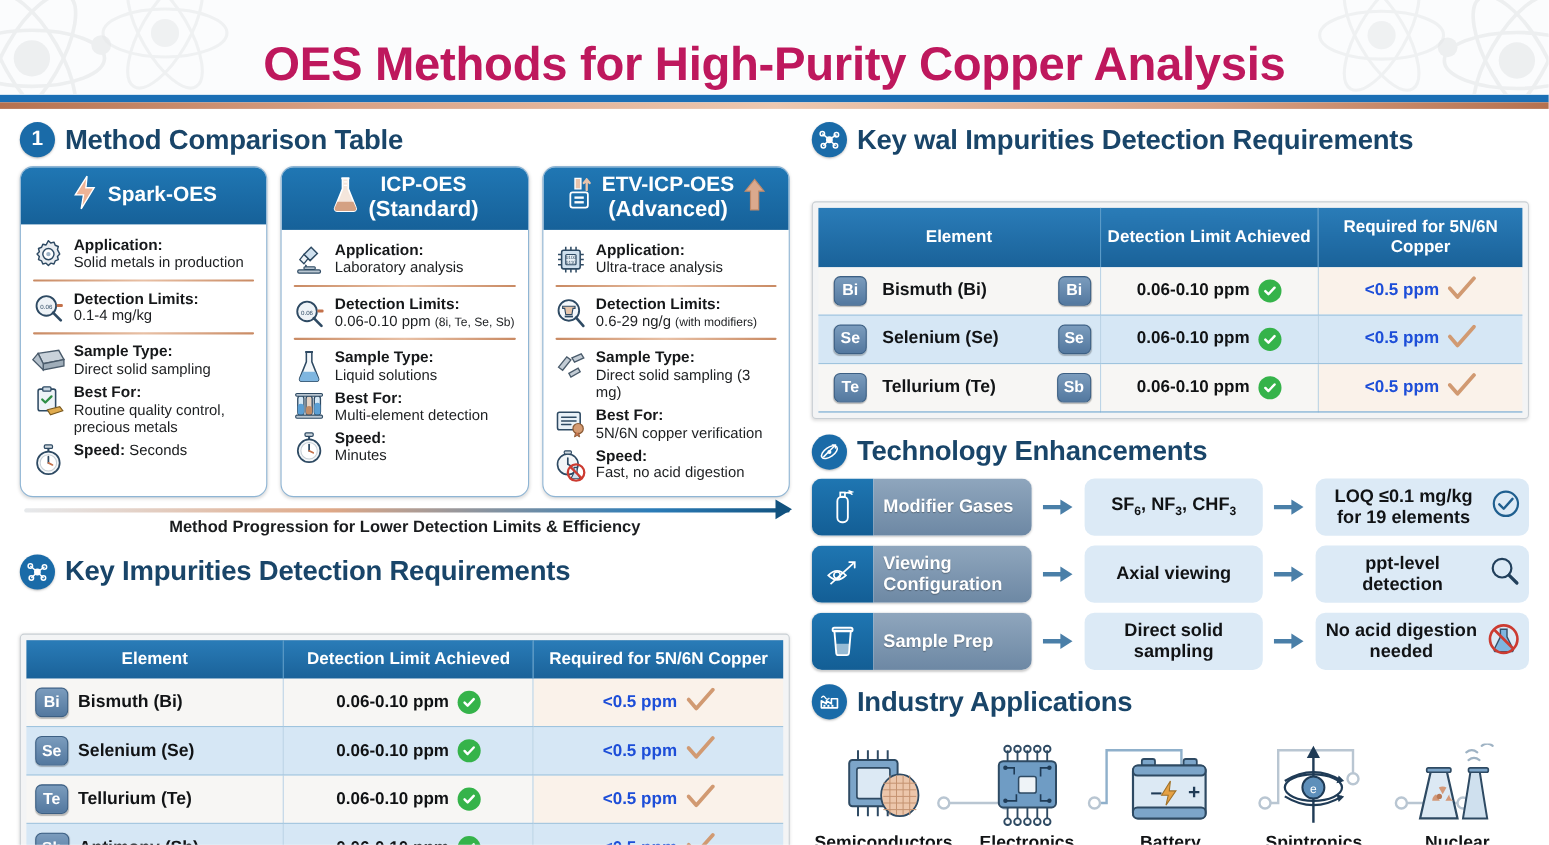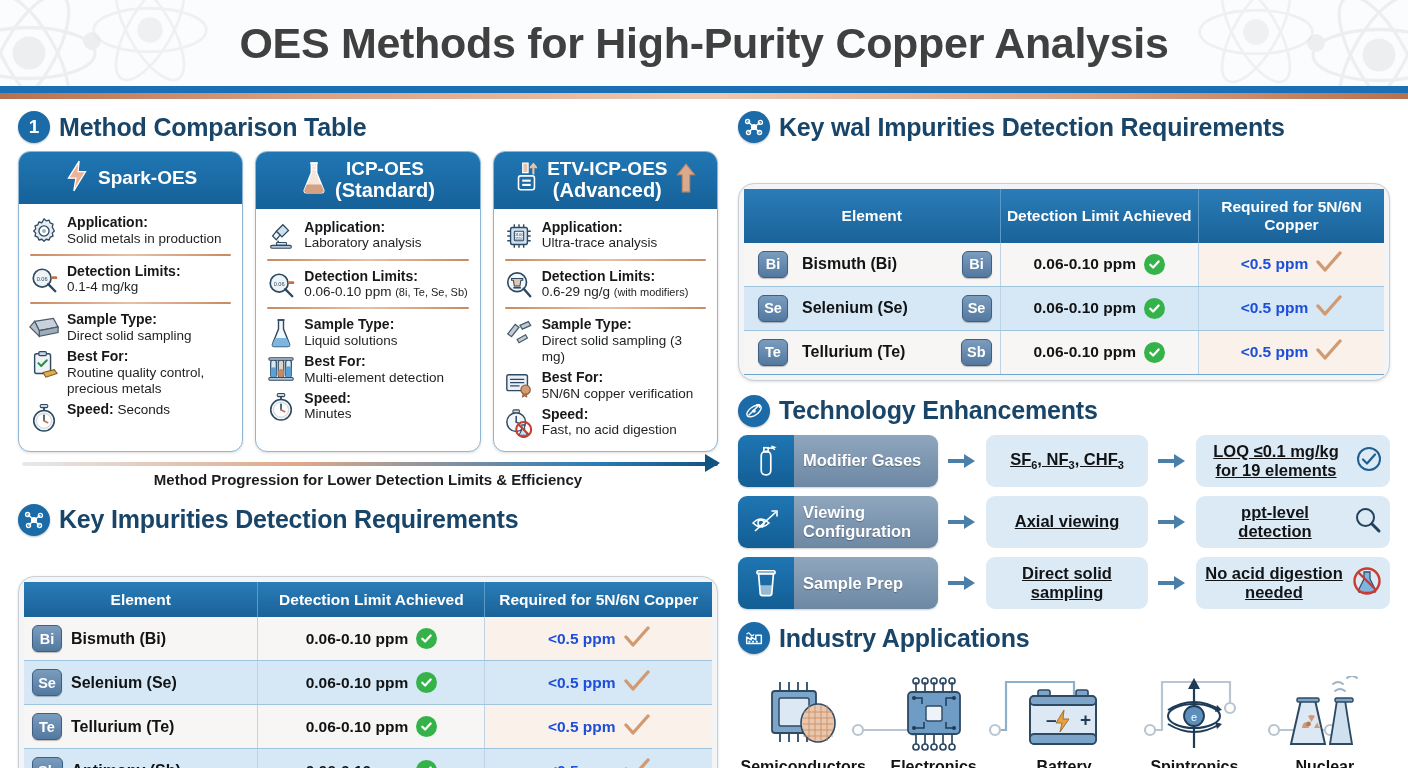--- a/index.html
+++ b/index.html
@@ -28,23 +28,24 @@
   .atom-a { left: -46px; top: -22px; }
   .atom-b { left: 86px; top: -34px; }
   .atom-c { right: 88px; top: -32px; }
   .atom-d { right: -46px; top: -20px; }
   .header-title {
     position: relative;
     text-align: center;
     line-height: 86px;
     font-size: 43px;
     font-weight: bold;
-    color: #404040;
+    color: #be185d;
     letter-spacing: -0.3px;
     text-shadow: 1px 1px 0 rgba(255,255,255,.7);
+    margin-top: 16px;
   }
   .rule-blue { height: 7px; background: #1b6fb5; }
   .rule-copper {
     height: 6px;
     background: linear-gradient(90deg,#b5714f 0%,#d9a184 22%,#edc8b0 50%,#d9a184 78%,#b5714f 100%);
   }
 
   
   .body-grid {
     position: relative;
@@ -129,21 +130,21 @@
   }
   .prog-label {
     position: absolute; left: 0; right: 0; top: 13px;
     text-align: center;
     font-size: 15px; font-weight: bold; color: #1b1d1f;
   }
 
   
   .tbl-wrap {
     border: 1.5px solid #c9cfd4;
-    border-radius: 16px;
+    border-radius: 4px;
     background: #f3f4f5;
     padding: 5px;
     box-shadow: 0 1px 3px rgba(0,0,0,.13);
     margin-top: 40px;
   }
   table.dt { width: 100%; border-collapse: collapse; }
   table.dt th {
     background: linear-gradient(180deg,#2a7cb8 0%,#1a6299 100%);
     color: #fff;
     font-size: 15.5px; font-weight: bold;
@@ -231,21 +232,20 @@
   }
   .tech-box {
     flex: 1 1 0;
     background: #dceaf6;
     border-radius: 9px;
     display: flex; align-items: center; justify-content: center;
     text-align: center;
     padding: 7px 8px;
     font-size: 16.5px; font-weight: bold; color: #111315;
     line-height: 1.16;
-    text-decoration: underline;
   }
   .tech-box.mid { flex: 0 0 162px; }
   .tech-box.end { flex: 1 1 0; gap: 8px; }
   .tech-box sub { font-size: 11px; }
 
   
   .ind-wrap { position: relative; margin-top: 2px; height: 150px; }
   .ind-svg { position: absolute; left: 0; top: 0; }
   .ind-items { position: absolute; left: 0; top: 0; width: 100%; display: flex; }
   .ind-item { flex: 1 1 0; display: flex; flex-direction: column; align-items: center; }

